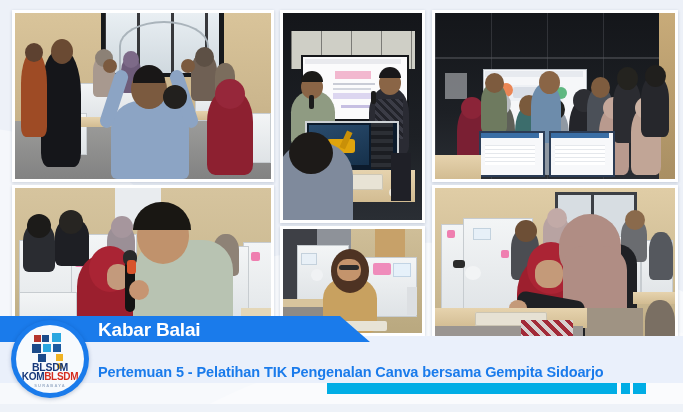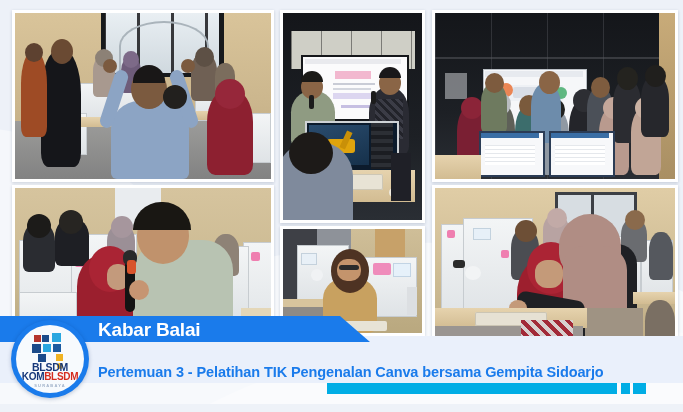--- a/index.html
+++ b/index.html
@@ -351,21 +351,21 @@
     </div>
   </div>
 
   <div class="banner">
 
     <div class="sub-strip"></div>
 
     <div class="title-bar"></div>
     <div class="title-text">Kabar Balai</div>
 
-    <div class="sub-text">Pertemuan 3 - Pelatihan TIK Pengenalan Canva bersama Gempita Sidoarjo</div>
+    <div class="sub-text">Pertemuan 5 - Pelatihan TIK Pengenalan Canva bersama Gempita Sidoarjo</div>
 
     <div class="cyanbar"></div>
     <div class="cyansq sq1"></div>
     <div class="cyansq sq2"></div>
 
     <div class="logo-wrap">
       <div class="logo-inner">
 
         <span class="pix" style="left:18px;top:10px;width:7px;height:7px;background:#b4342c;"></span>
         <span class="pix" style="left:26px;top:10px;width:7px;height:7px;background:#1c4b8a;"></span>

